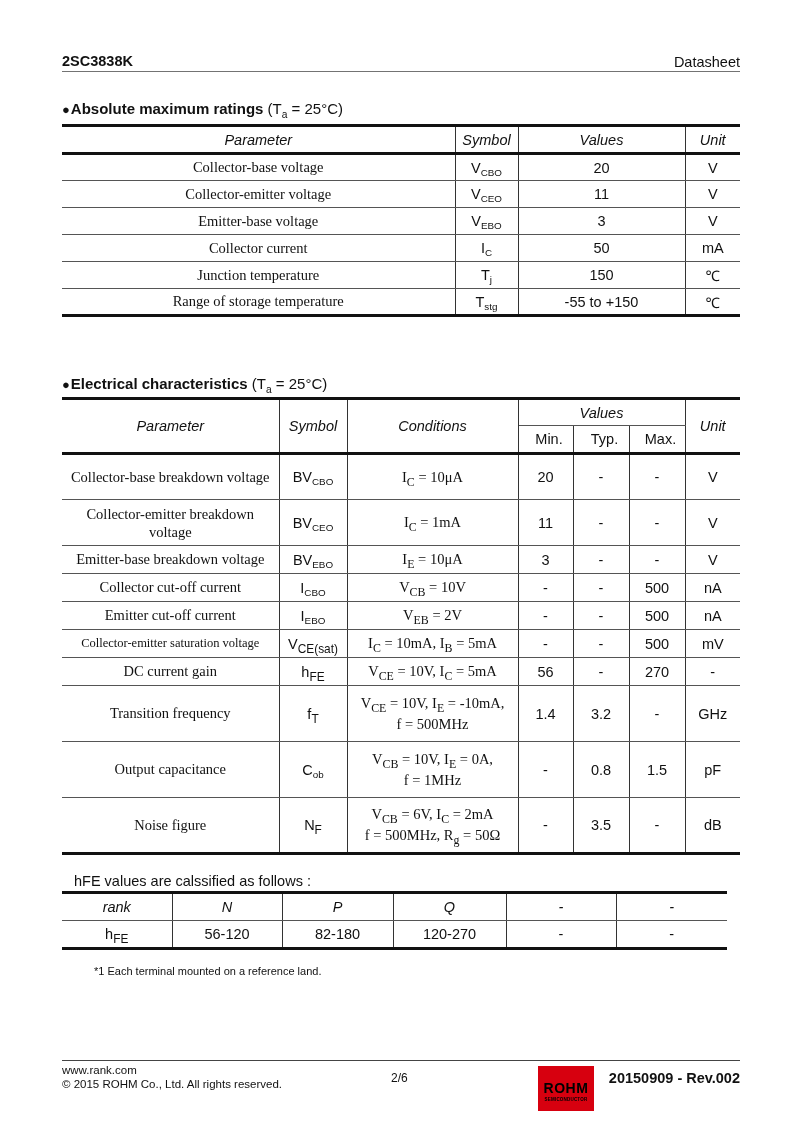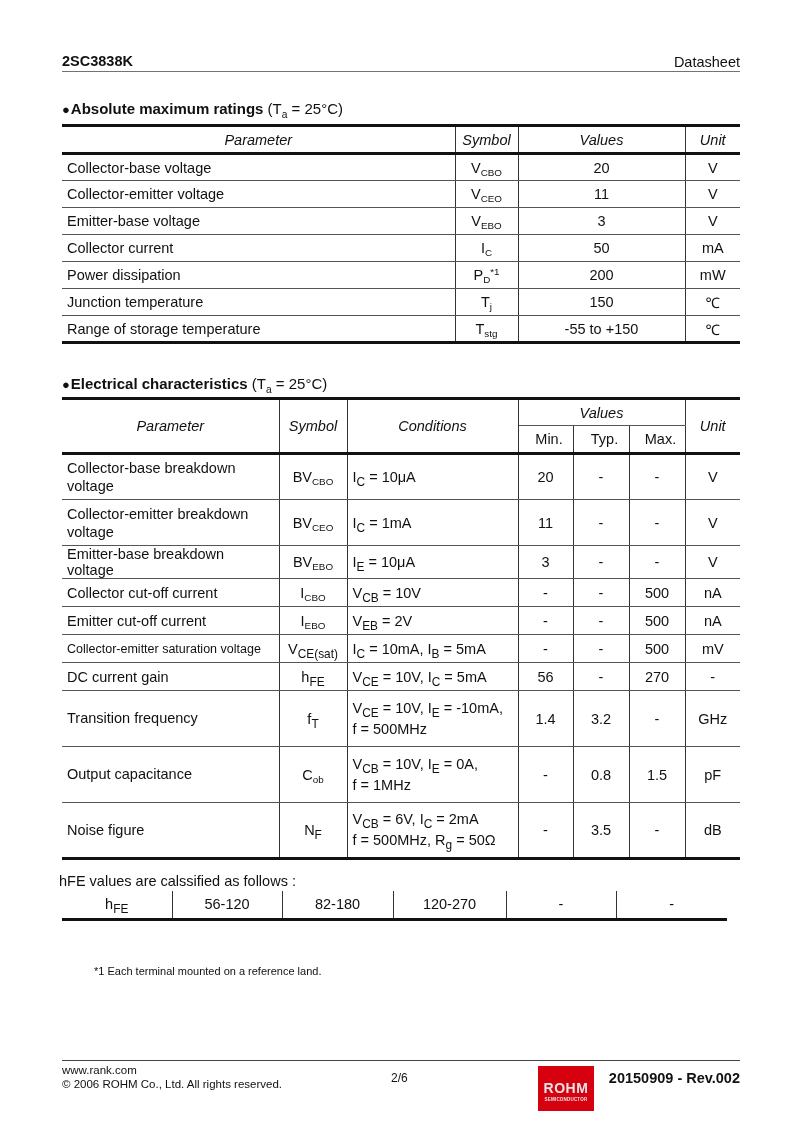--- a/index.html
+++ b/index.html
@@ -15,46 +15,46 @@
   .section-title b { font-weight: bold; }
   sub { font-size: 0.68em; vertical-align: -0.35em; line-height: 0; }
   sup { font-size: 0.68em; vertical-align: 0.5em; line-height: 0; }
   .csub { font-size: 0.82em; vertical-align: -0.3em; line-height: 0; }
 
   table { position: absolute; border-collapse: collapse; font-size: 14.5px; }
   td, th { font-weight: normal; border-left: 1px solid #333; border-right: 1px solid #333; border-bottom: 1px solid #555; padding: 0 5px; vertical-align: middle; }
   tr td:first-child, tr th:first-child { border-left: none; }
   tr td:last-child, tr th:last-child { border-right: none; }
   .c { text-align: center; }
-  .l { text-align: left; }
+  .l { text-align: center; font-family: Liberation Serif, serif; }
   .thick-top { border-top: 3px solid #111; font-style: italic; }
   .thick-bottom { border-bottom: 3px solid #111 !important; }
 
   #abs { left: 62px; top: 124px; width: 678px; }
   #abs td, #abs th { height: 27px; }
   #abs th { height: 28px; }
 
   #elec { left: 62px; top: 397px; width: 678px; }
   #elec .h1 { height: 27px; }
   #elec .h2 { height: 28px; padding-left: 12px; }
   #elec .tall2 { height: 46px; line-height: 18px; }
   #elec .one { height: 28px; }
   #elec .tall3 { height: 56px; line-height: 21px; }
   .small-param { font-size: 12.5px; }
 
   #hfe { left: 62px; top: 891px; width: 665px; }
   #hfe td { height: 28px; }
 
   .note { position: absolute; left: 94px; top: 965px; font-size: 11px; }
-  .hfe-caption { position: absolute; left: 59px; top: 873px; font-size: 14.5px; }
+  .hfe-caption { position: absolute; left: 74px; top: 873px; font-size: 14.5px; }
 
   .footer-line { position: absolute; left: 62px; top: 1060px; width: 678px; border-top: 1px solid #444; }
   .footer-left { position: absolute; left: 62px; top: 1063px; font-size: 11.5px; line-height: 14px; }
   .footer-page { position: absolute; left: 391px; top: 1071px; font-size: 12px; }
-  .logo { position: absolute; left: 538px; top: 1066px; width: 56px; height: 45px; background: #d7000f; color: #e5e5e5; text-align: center; }
+  .logo { position: absolute; left: 538px; top: 1066px; width: 56px; height: 45px; background: #d7000f; color: #000000; text-align: center; }
   .logo .brand { position: absolute; left: 0; right: 0; top: 14px; font-weight: bold; font-size: 14px; letter-spacing: 0.5px; }
   .logo .tag { position: absolute; left: 0; right: 0; top: 31px; font-size: 4.5px; font-weight: bold; letter-spacing: 0.2px; }
   .footer-rev { position: absolute; right: 60px; top: 1070px; font-weight: bold; font-size: 14.5px; }
 </style>
 </head>
 <body>
 
 <div class="header">
   <span class="left">2SC3838K</span>
   <span class="right">Datasheet</span>
@@ -95,26 +95,20 @@
     <td class="l">Emitter-base voltage</td>
     <td class="c"><span>V</span><sub>EBO</sub></td>
     <td class="c">3</td>
     <td class="c">V</td>
   </tr>
   <tr>
     <td class="l">Collector current</td>
     <td class="c"><span>I</span><sub>C</sub></td>
     <td class="c">50</td>
     <td class="c">mA</td>
-  </tr>
-  <tr>
-    <td class="l">Power dissipation</td>
-    <td class="c"><span>P</span><sub>D</sub><sup>*1</sup></td>
-    <td class="c">200</td>
-    <td class="c">mW</td>
   </tr>
   <tr>
     <td class="l">Junction temperature</td>
     <td class="c"><span>T</span><sub>j</sub></td>
     <td class="c">150</td>
     <td class="c">℃</td>
   </tr>
   <tr>
     <td class="l thick-bottom">Range of storage temperature</td>
     <td class="c thick-bottom"><span>T</span><sub>stg</sub></td>
@@ -250,36 +244,44 @@
 <table id="hfe">
   <colgroup>
     <col style="width:110px">
       <col style="width:110px">
       <col style="width:111px">
       <col style="width:113px">
       <col style="width:110px">
       <col style="width:111px">
   </colgroup>
   <tbody>
+      <tr>
+    <td class="c thick-top">rank</td>
+    <td class="c thick-top">N</td>
+    <td class="c thick-top">P</td>
+    <td class="c thick-top">Q</td>
+    <td class="c thick-top">-</td>
+    <td class="c thick-top">-</td>
+  </tr>
   <tr>
     <td class="c thick-bottom"><span>h</span><span class="csub">FE</span></td>
     <td class="c thick-bottom">56-120</td>
     <td class="c thick-bottom">82-180</td>
     <td class="c thick-bottom">120-270</td>
     <td class="c thick-bottom">-</td>
     <td class="c thick-bottom">-</td>
   </tr>
 </tbody>
   </table>
 
 <div class="note">*1 Each terminal mounted on a reference land.</div>
 
 <div class="footer-line"></div>
 <div class="footer-left">
   <div>www.rank.com</div>
-  <div>© 2006 ROHM Co., Ltd. All rights reserved.</div>
+  <div>© 2015 ROHM Co., Ltd. All rights reserved.</div>
 </div>
 <div class="footer-page">2/6</div>
 <div class="logo">
   <div class="brand">ROHM</div>
   <div class="tag">SEMICONDUCTOR</div>
 </div>
 <div class="footer-rev">20150909 - Rev.002</div>
 
 </body></html>

